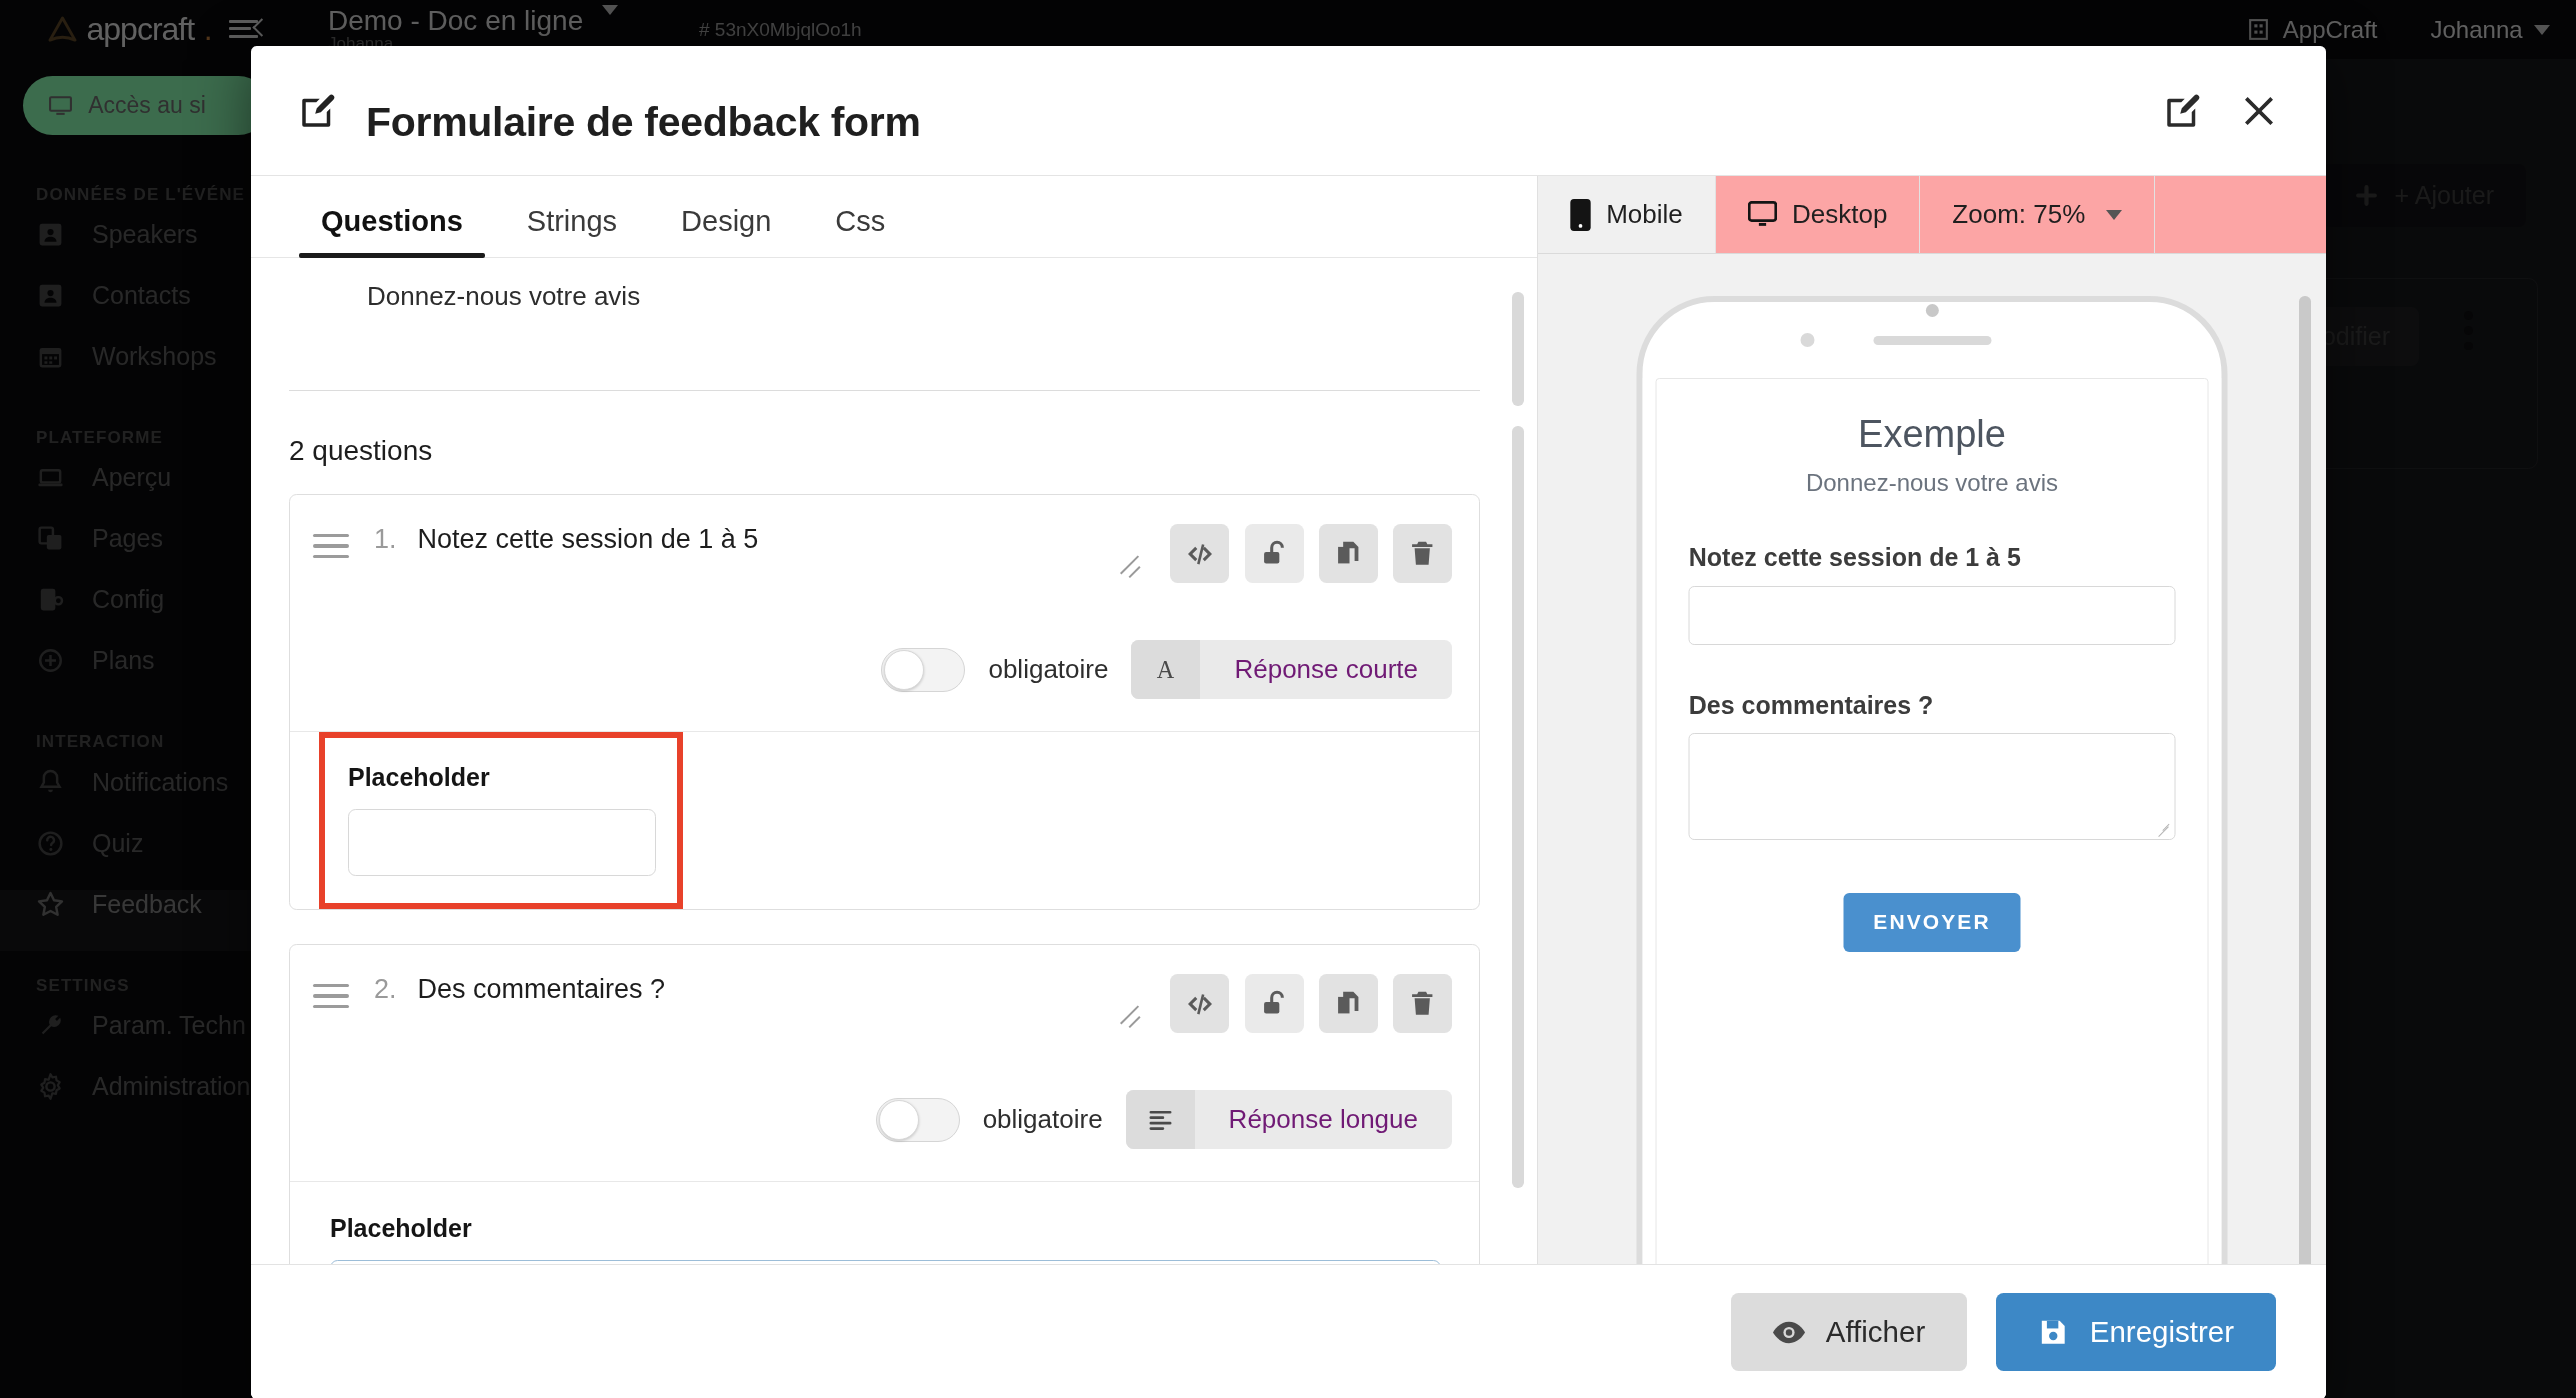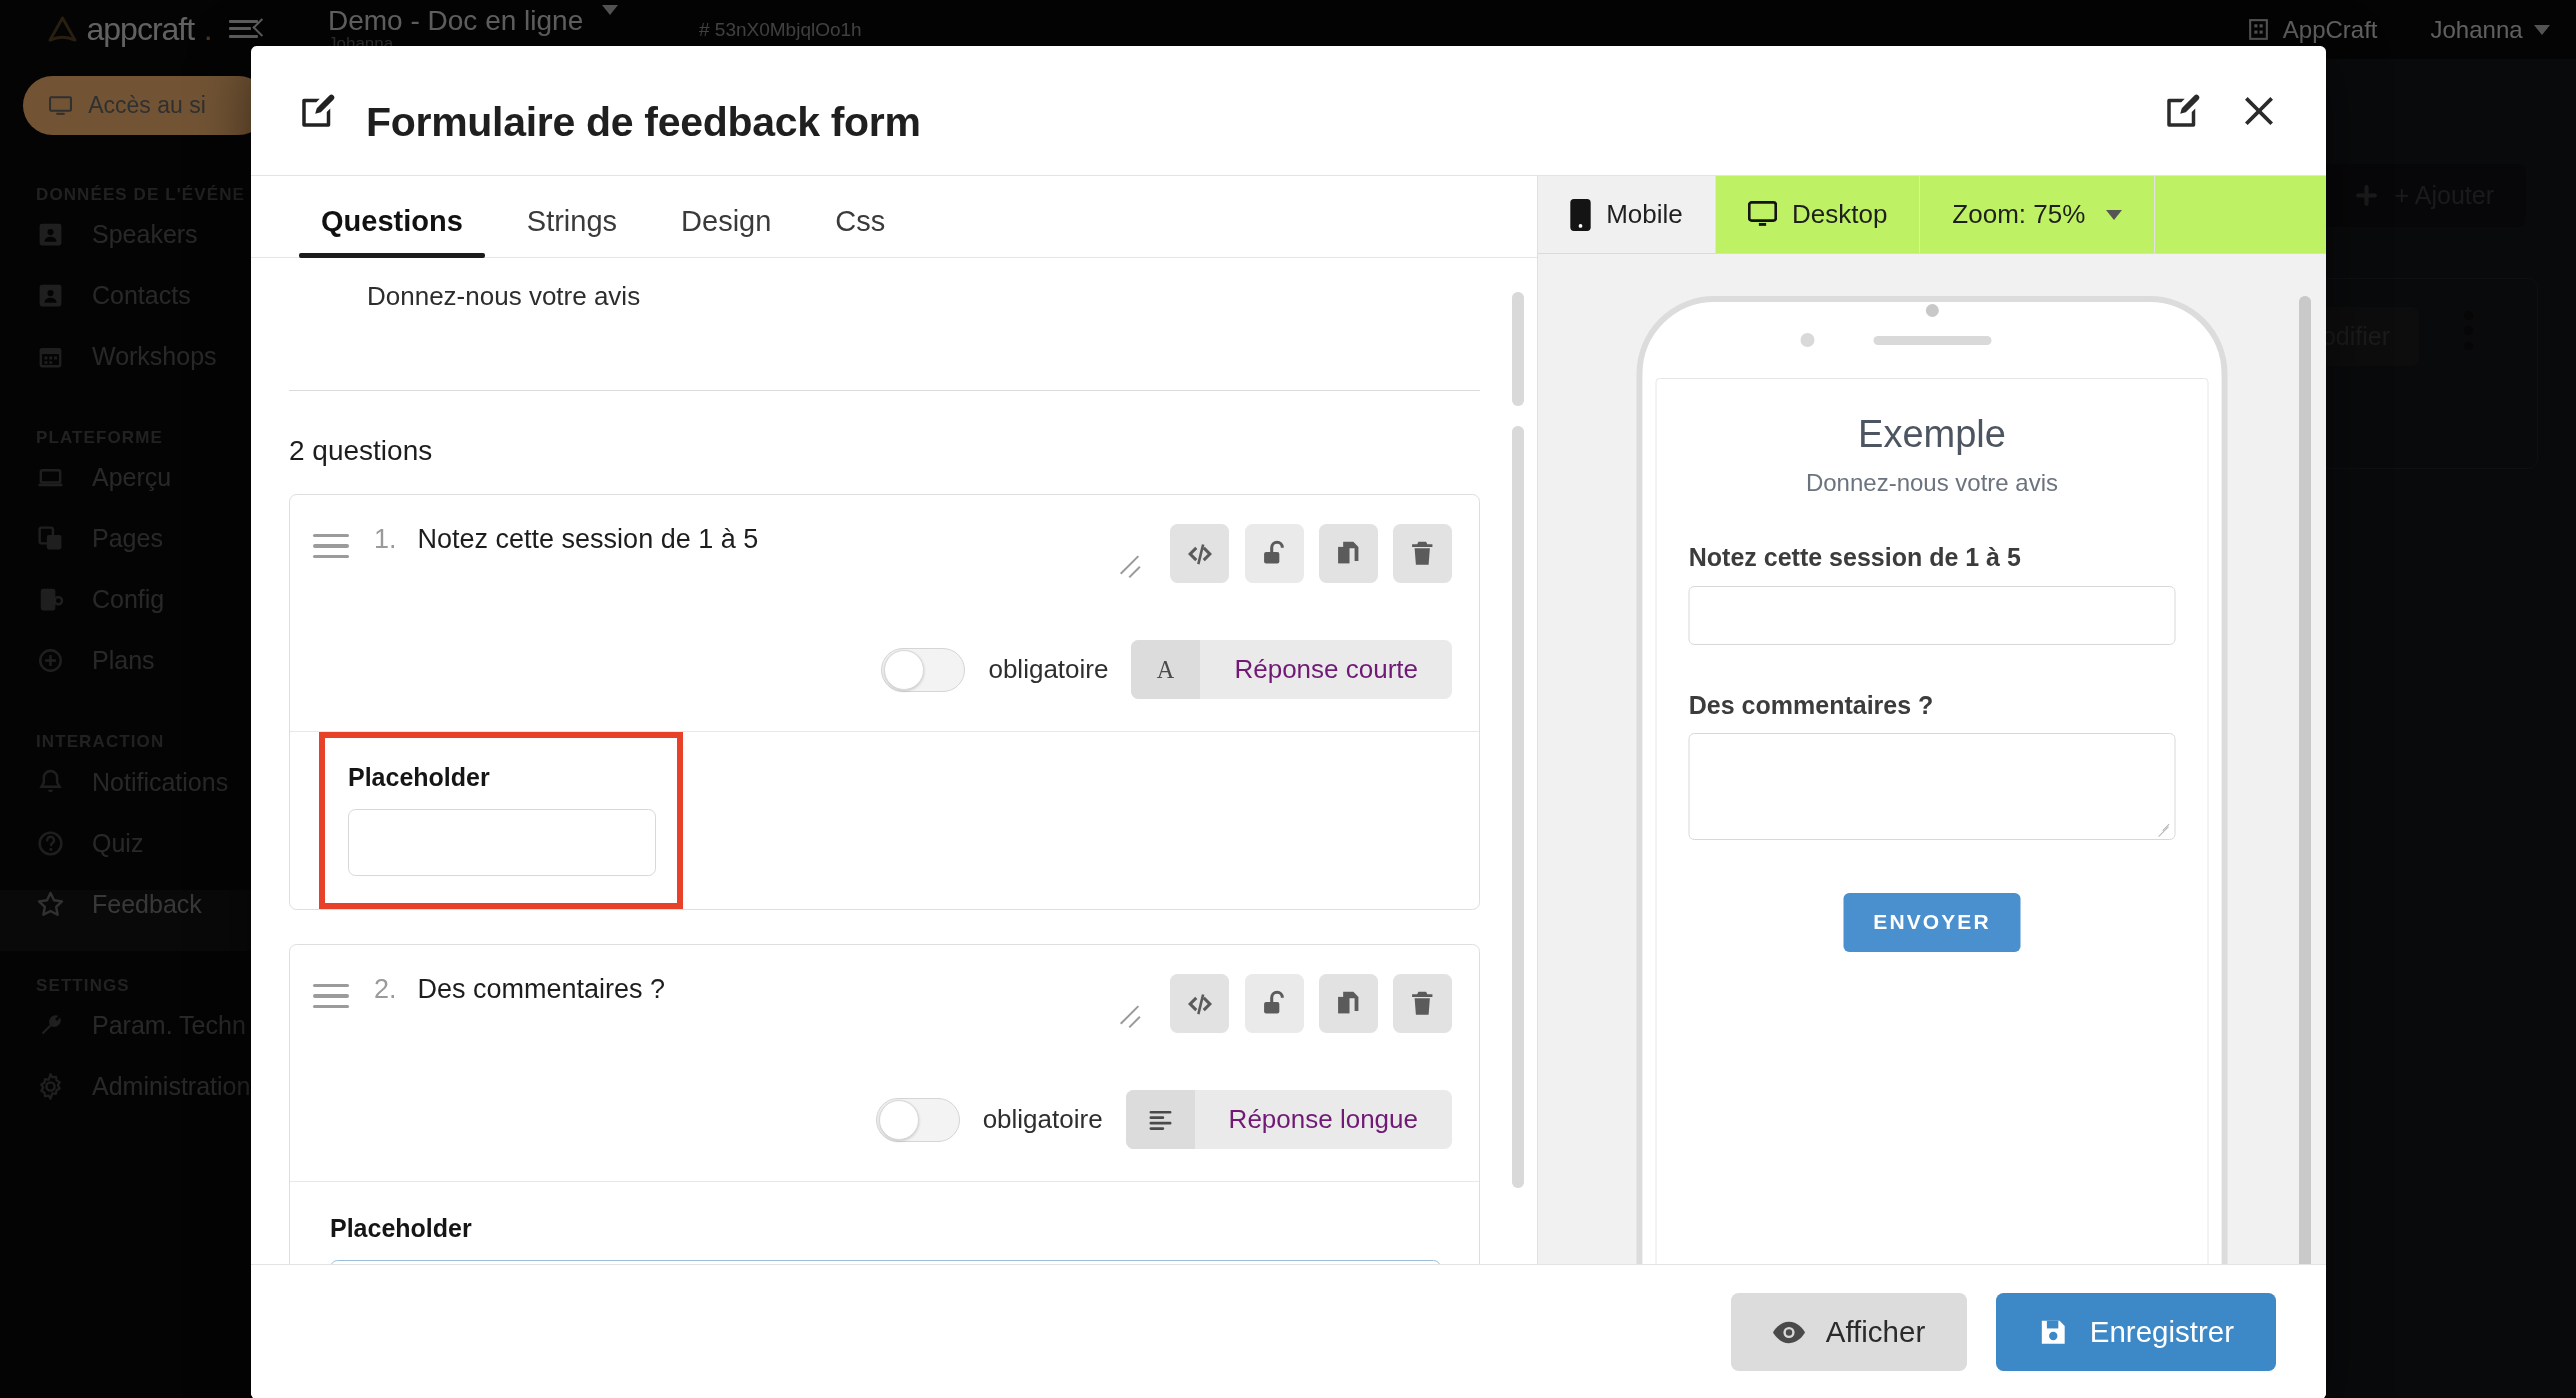--- a/index.html
+++ b/index.html
@@ -36,21 +36,21 @@
   .caret-down { width: 0; height: 0; border-left: 8.6px solid transparent; border-right: 8.6px solid transparent; border-top: 10.5px solid #b9b9b9; }
   .topbar-id { font-size: 19px; color: #9b9b9b; margin-left: 57px; }
   .topbar-right { margin-left: auto; display: flex; align-items: center; gap: 53px; padding-right: 40px; color: #d5d5d5; font-size: 24px; }
   .topbar-right .brandname { display:flex; align-items:center; gap:11.4px;}
 
   #app-sidebar {
     position: absolute; left: 0; top: 59px; width: 291px; bottom: 0;
     background: #0b0b0d; color: #4c4c4c; padding-top: 17px;
   }
   .sb-top-btn {
-    margin: 0 23px 25px 23px; height: 59px; border-radius: 30.5px; background: #fdba74;
+    margin: 0 23px 25px 23px; height: 59px; border-radius: 30.5px; background: #86efac;
     display: flex; align-items: center; gap: 15.2px; padding: 0 25px; font-size: 23px; color: #6a6a6a;
   }
   .sb-section { font-size: 17px; letter-spacing: 1.1px; color: #4a4a4a; font-weight: bold; padding: 25px 0 15.2px 36px; }
   .sb-item { display: flex; align-items: flex-start; gap: 27px; height: 61px; padding-left: 36px; font-size: 25px; color: #5a5a5a; }
   .sb-item.active { background: #161618; color: #7d7d7d; }
   .sb-icon { width: 29px; height: 29px; flex: 0 0 29px; opacity: .75; }
 
   #app-main { position: absolute; left: 291px; top: 59px; right: 0; bottom: 0; background: #161719; }
   .main-btn-add { position: absolute; right: 50px; top: 105px; height: 63px; padding: 0 32px;
     background: #111114; border-radius: 7.6px; color: #3b3b3b; font-size: 25px; display:flex; align-items:center; gap: 15.2px; }
@@ -117,21 +117,21 @@
   .ph-input { height: 67px; border: 1px solid #d8d8d8; border-radius: 7.6px; background: #fff; display:flex; align-items:center; padding: 0 21px; }
   .ph-input.focused { border: 1.9px solid #9cbdd8; }
 
   .qcard-divider { border-top: 1px solid #e8e8e8; }
 
   
   .ed-scrollbar { position: absolute; right: 13.3px; width: 11.4px; border-radius: 5.7px; background: #d9d9d9; }
 
   
   #preview-pane { flex: 1 1 auto; border-left: 1px solid #e0e0e0; display: flex; flex-direction: column; min-width: 0; background: #fafafa; }
-  #preview-toolbar { height: 78px; display: flex; align-items: stretch; background: #bef264; border-bottom: 1px solid #dadada; }
+  #preview-toolbar { height: 78px; display: flex; align-items: stretch; background: #fca5a5; border-bottom: 1px solid #dadada; }
   .pv-btn { display: flex; align-items: center; gap: 15.2px; padding: 0 32px; font-size: 26px; color: #1f1f1f; border-right: 1px solid #e2e2e2; }
   .pv-btn.selected { background: #f0f0f0; }
   .pv-zoom { display: flex; align-items: center; gap: 21px; padding: 0 32px; font-size: 26px; color: #1f1f1f; border-right: 1px solid #e2e2e2; }
   .zoom-caret { width: 0; height: 0; border-left: 8.6px solid transparent; border-right: 8.6px solid transparent; border-top: 10.5px solid #555; }
 
   #preview-stage { flex: 1 1 auto; background: #f1f1f1; position: relative; overflow: hidden; }
   .phone {
     position: absolute; left: 50%; transform: translateX(-50%); top: 42px;
     width: 591px; height: 1153px; background: #fff;
     border: 6.7px solid #dcdcdc; border-radius: 78px; overflow: hidden;

